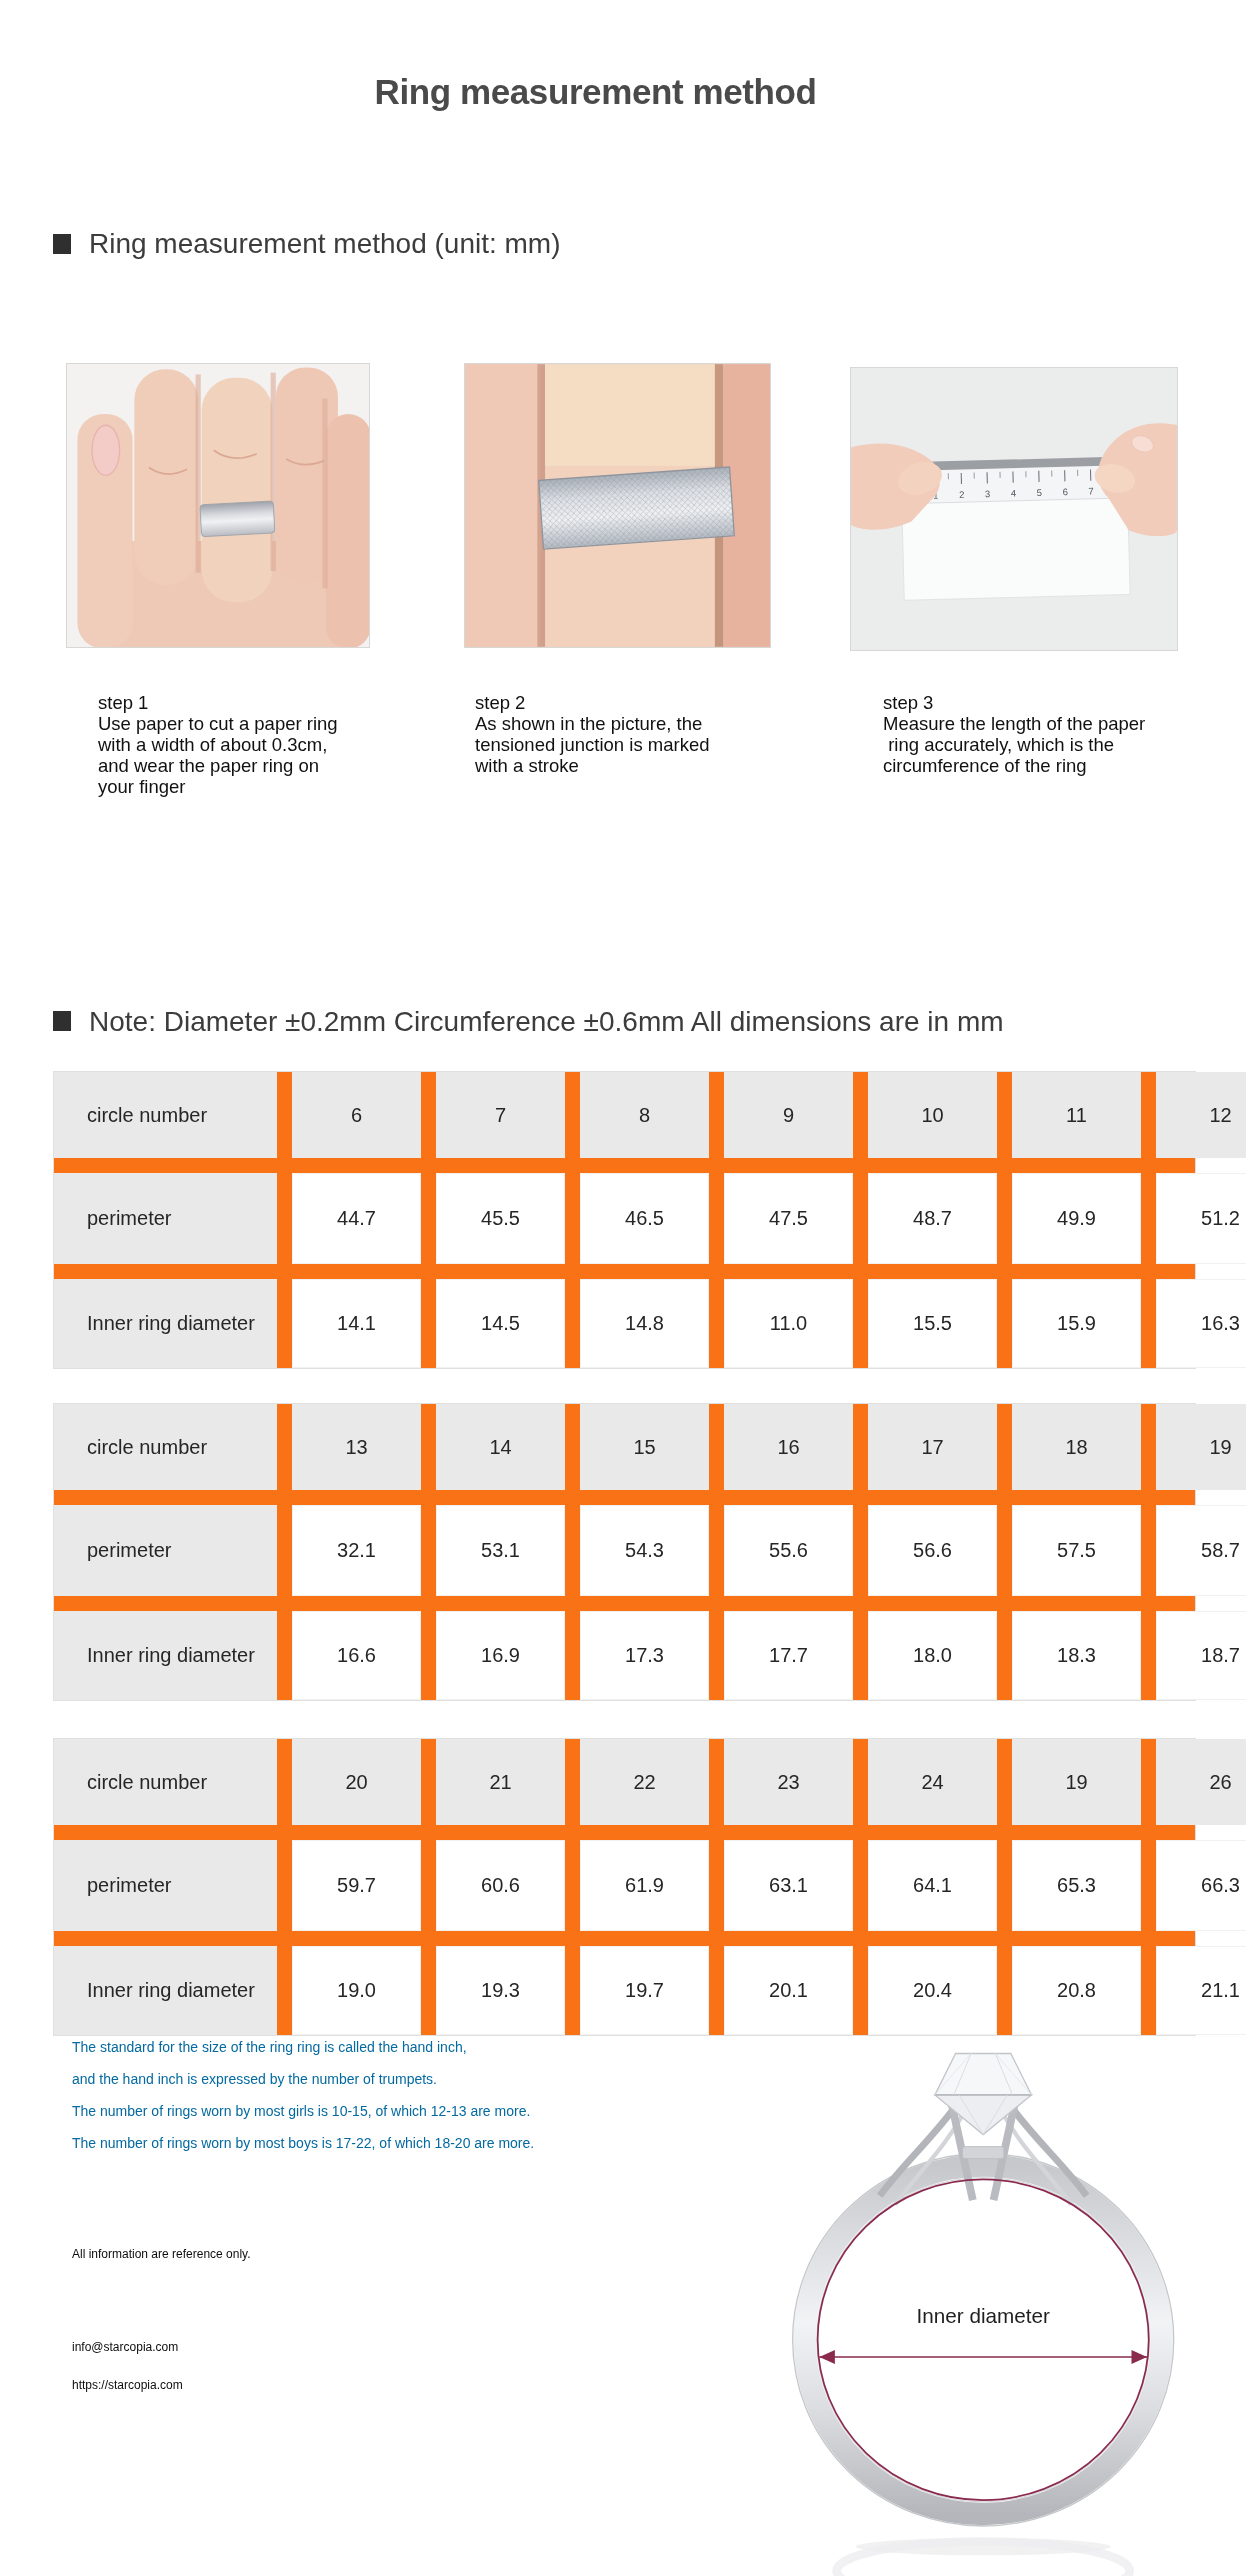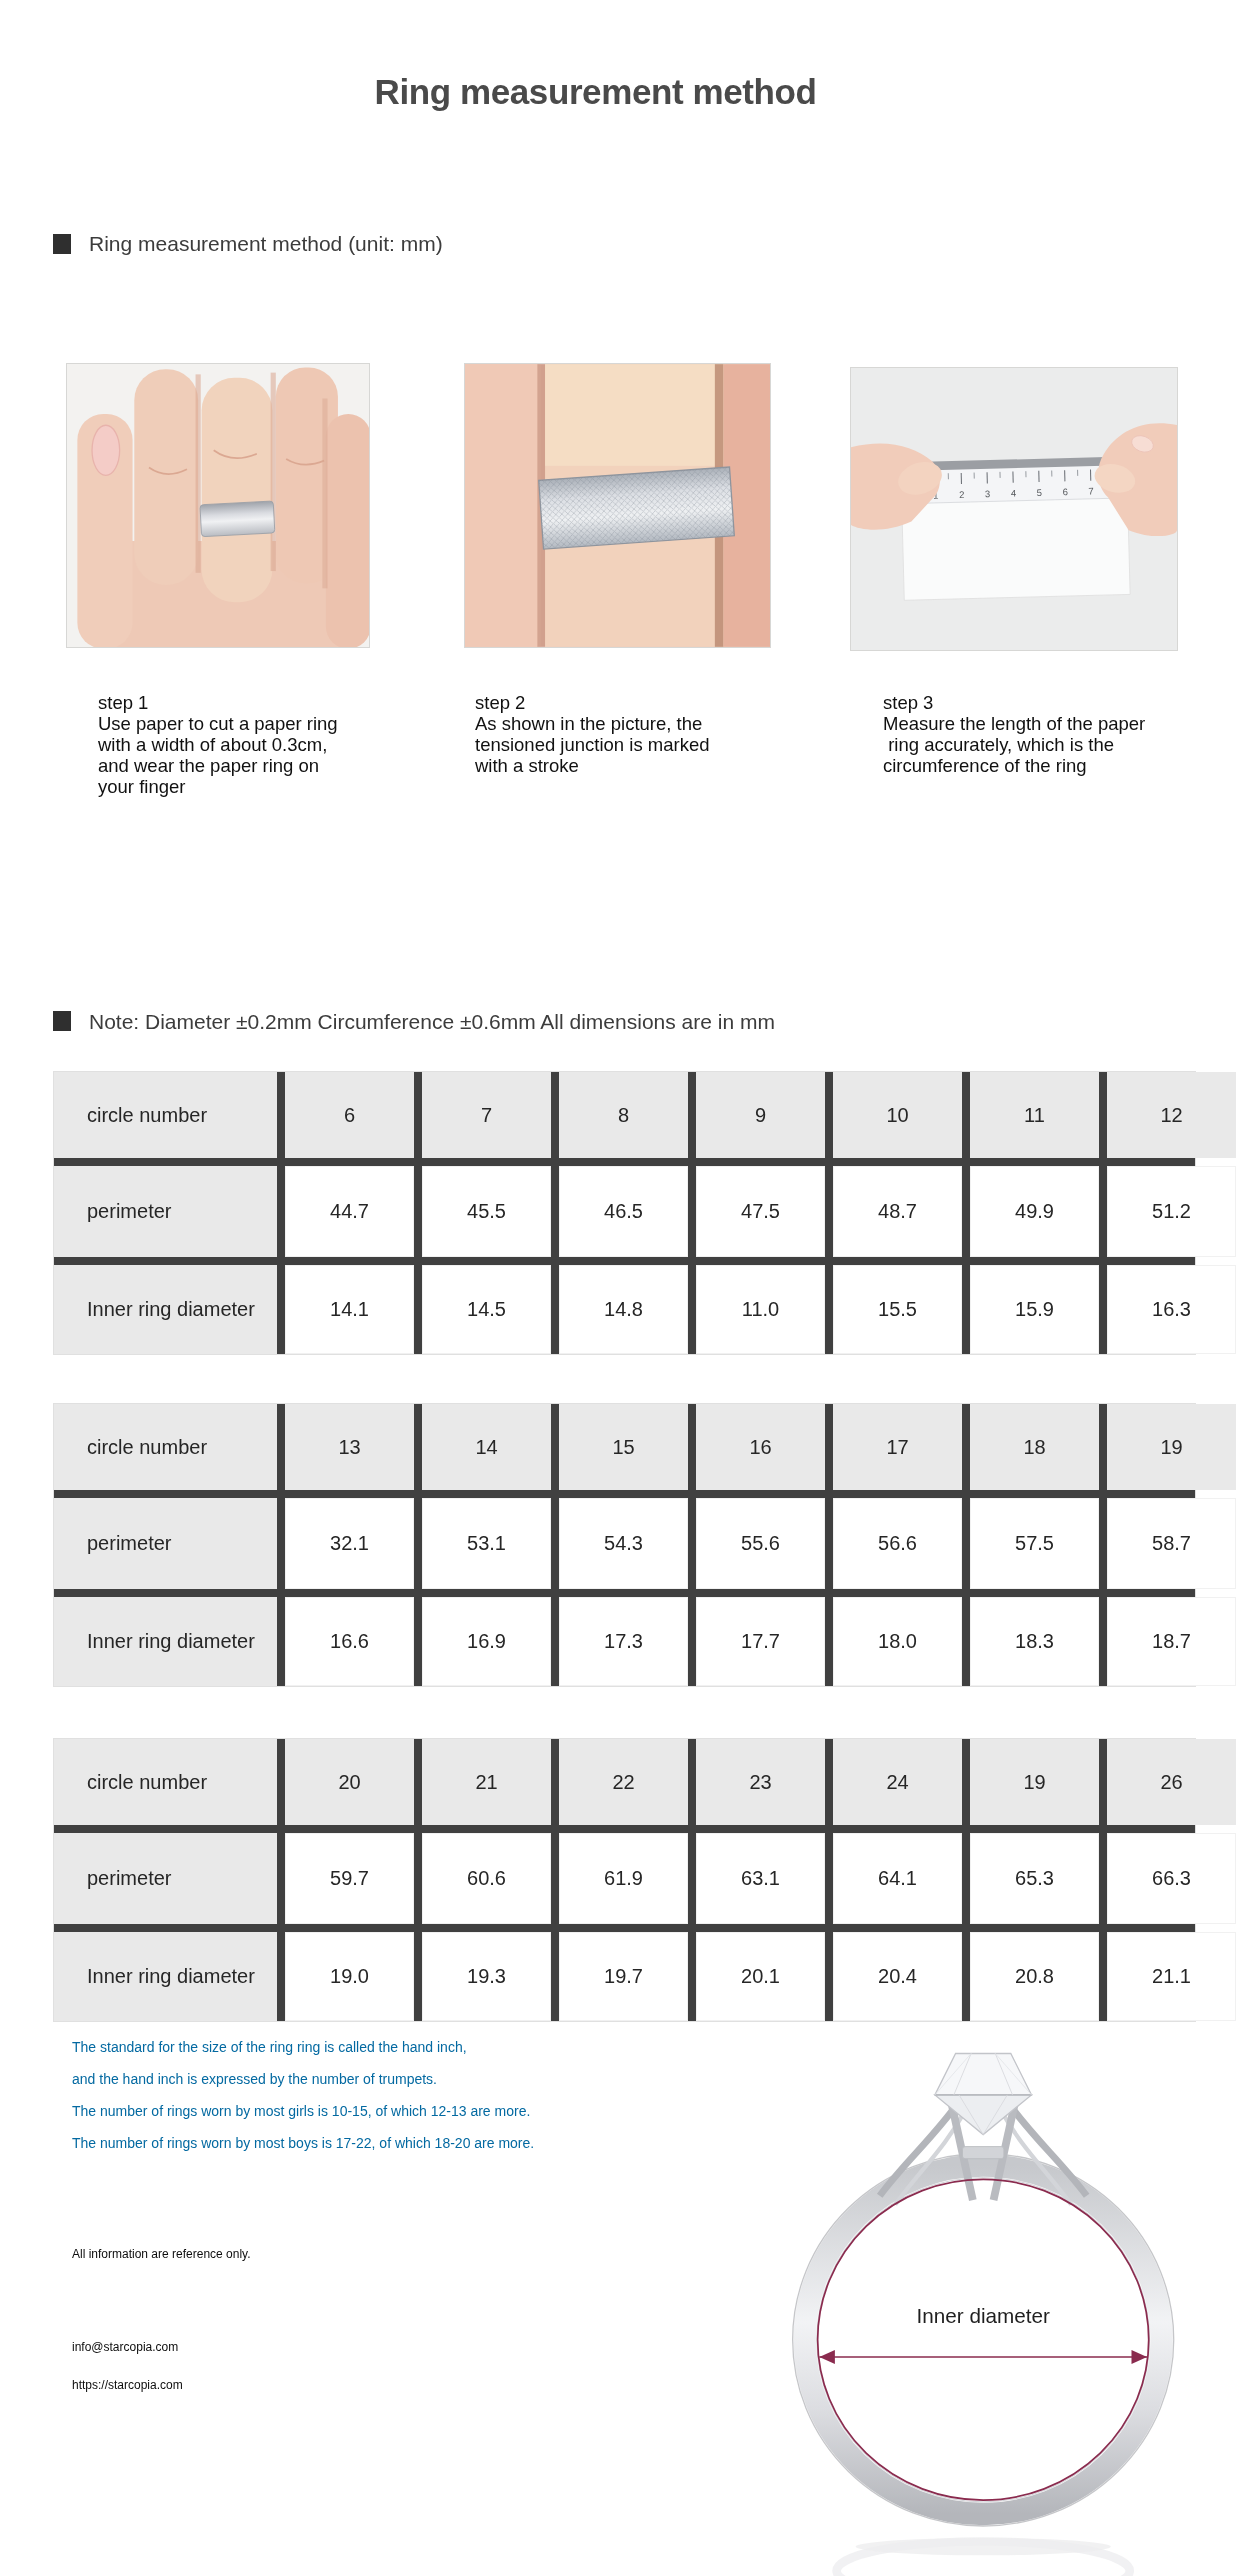--- a/index.html
+++ b/index.html
@@ -6,32 +6,32 @@
   body{
     width:1247px;height:2576px;position:relative;overflow:hidden;
     background:#ffffff;font-family:"Liberation Sans",sans-serif;color:#1a1a1a;
   }
   .abs{position:absolute;}
   .page-title{
     left:0;top:72px;width:1191px;text-align:center;
     font-size:35px;font-weight:bold;color:#4a4a4a;letter-spacing:-0.4px;
   }
   .bullet-square{width:18px;height:20px;background:#2f2f2f;}
-  .bullet-label{font-size:21px;color:#3c3c3c;line-height:28px;}
+  .bullet-label{font-size:28px;color:#3c3c3c;line-height:28px;}
   .photo{
     border:0.9px solid #d7d7d5;background:#f4f3f1;overflow:hidden;box-sizing:border-box;
   }
   .step-text{font-size:18.5px;line-height:21px;color:#111;}
   .step-body{white-space:pre-line;}
   
   .size-table{
     display:grid;left:53px;width:1141px;
     grid-template-columns:223px repeat(7,129px);
     grid-template-rows:86px 91px 89px;
-    gap:8px;background:#404040;border:0.9px solid #e0e0e0;
+    gap:15px;background:#f97316;border:0.9px solid #e0e0e0;
   }
   .cell{
     display:flex;align-items:center;justify-content:center;
     font-size:20px;color:#262626;background:#ffffff;border:0.9px solid #f1f1f1;
     box-sizing:border-box;
   }
   .cell.hd{background:#e9e9e9;border:none;}
   .cell.lbl{justify-content:flex-start;padding-left:33px;}
   .footer-par{font-size:14px;line-height:32px;white-space:pre-line;color:#0369a1;}
   .footer-line{font-size:12px;color:#0d0d0d;}

